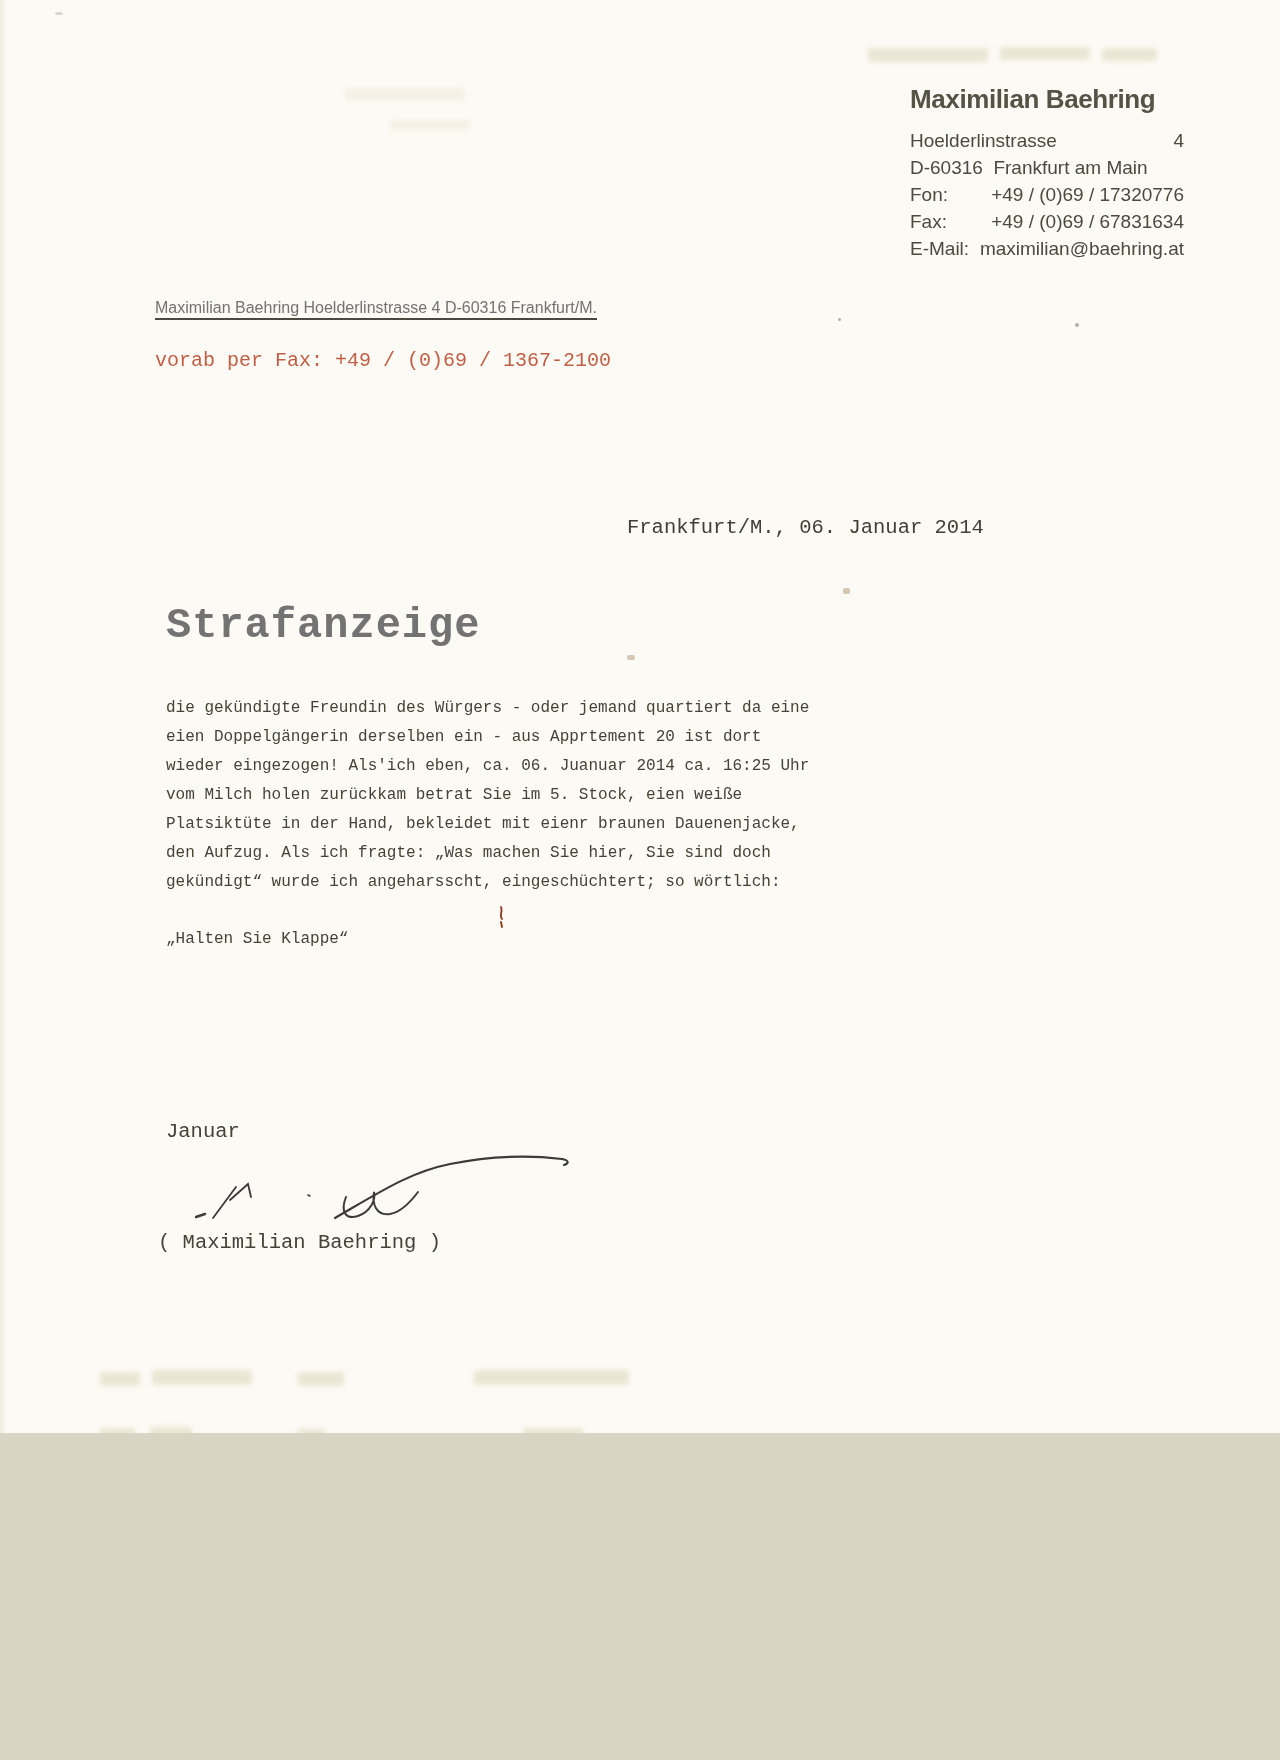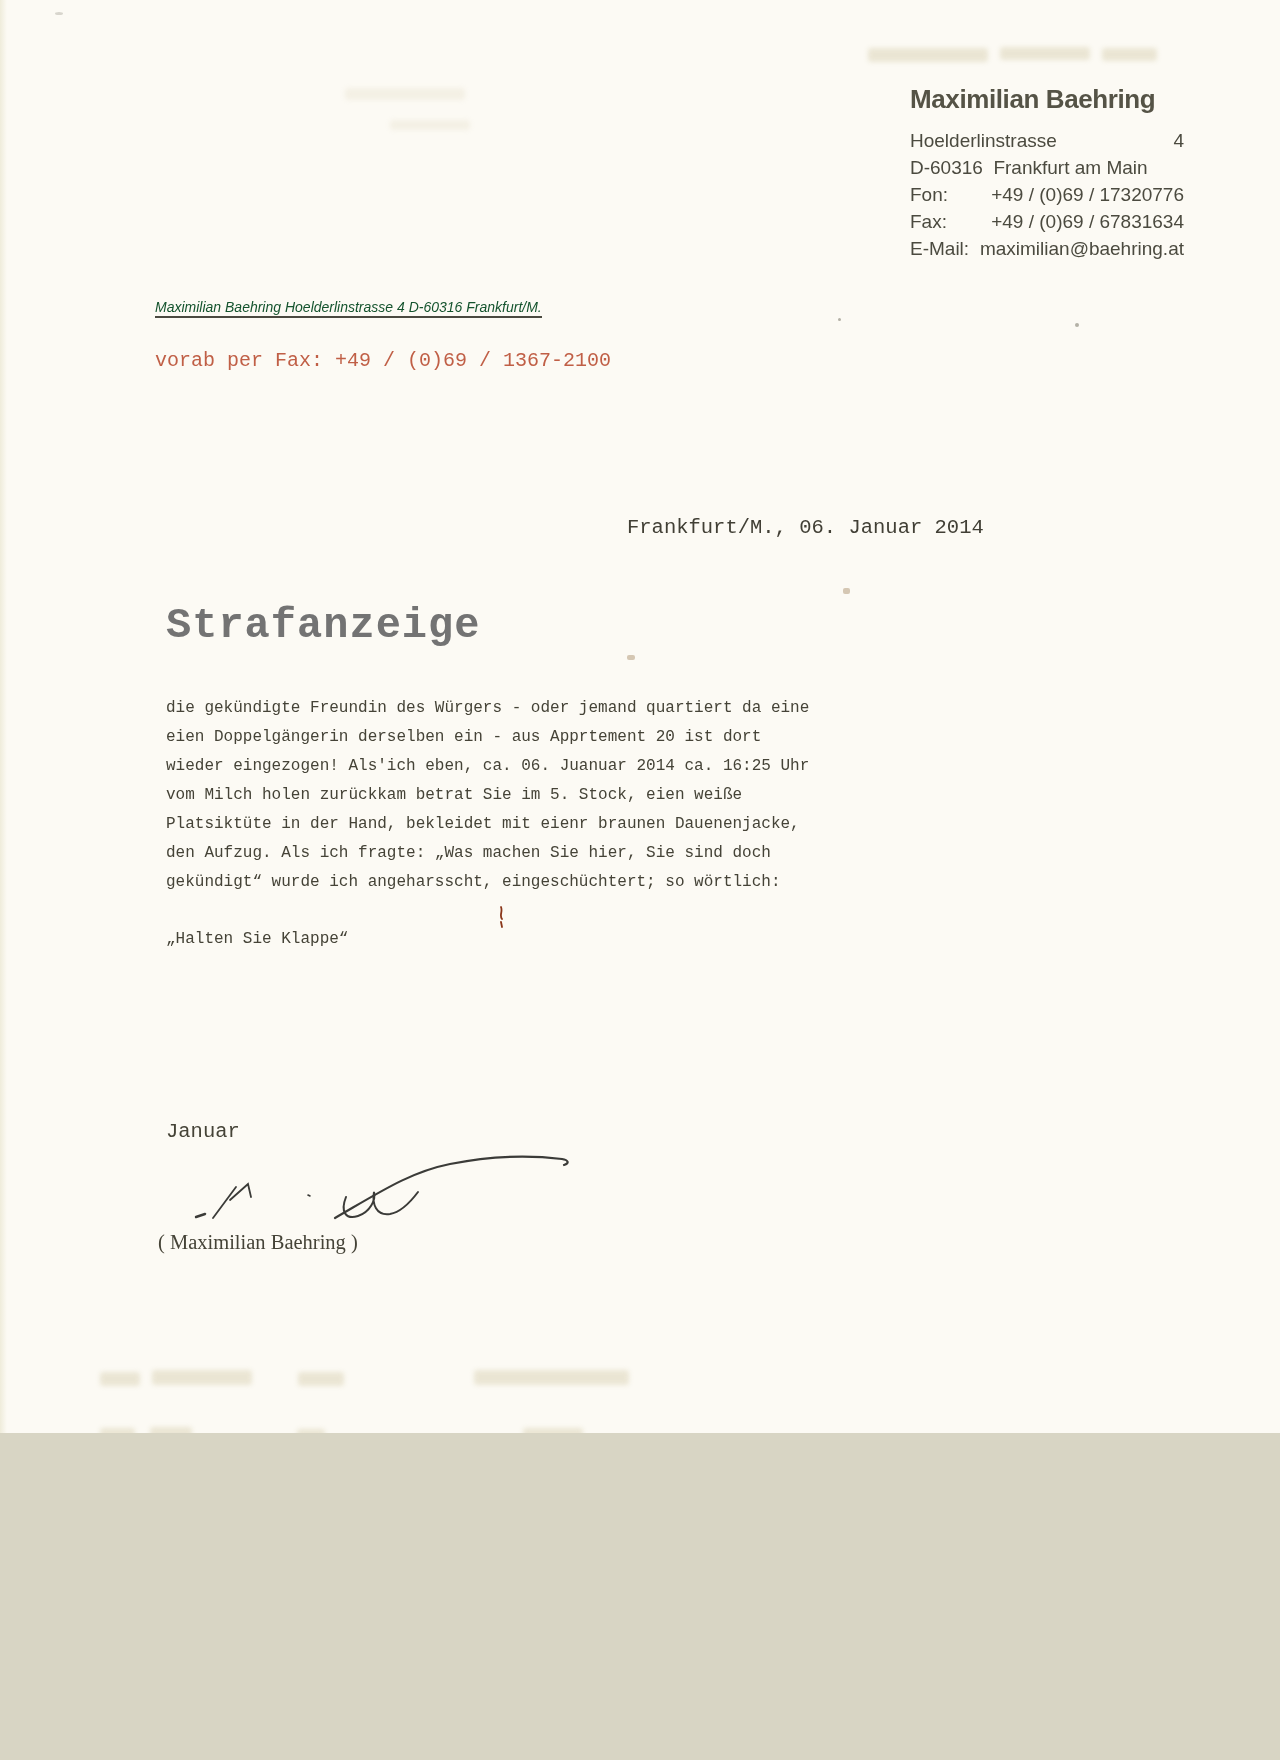--- a/index.html
+++ b/index.html
@@ -25,22 +25,22 @@
   .lh-name{
     font-size:26px;font-weight:bold;color:#555346;
     letter-spacing:-0.4px;margin-bottom:12px;white-space:pre;
   }
   .lh-row{display:flex;font-size:19px;line-height:27px;white-space:pre;}
   .lh-row .val{margin-left:auto;text-align:right;}
   
   .sender-line{
     position:absolute;left:155px;top:299px;
     font-family:"Liberation Sans","DejaVu Sans",sans-serif;
-    font-size:14px;color:#14532d;
-    border-bottom:2px solid #4a4940;padding-bottom:1px;white-space:pre;font-style:italic;
+    font-size:16px;color:#737373;
+    border-bottom:2px solid #4a4940;padding-bottom:1px;white-space:pre;
   }
   
   .fax-note{
     position:absolute;left:155px;top:349px;
     font-size:20px;color:#c05f46;white-space:pre;
   }
   .recipient{
     position:absolute;left:155px;top:371px;
     font-size:20.5px;line-height:29px;color:#413f35;white-space:pre;
   }
@@ -52,21 +52,21 @@
   .title{
     position:absolute;left:166px;top:605px;margin:0;
     font-size:42px;font-weight:bold;color:#737373;
     letter-spacing:1px;line-height:1;white-space:pre;
   }
   .para{position:absolute;left:166px;font-size:16px;line-height:29px;white-space:pre;}
   .p1{top:694px;}
   .p2{top:925px;}
   .p3{top:982px;}
   .closing{position:absolute;left:166px;top:1120px;font-size:20.5px;white-space:pre;}
-  .sig-name{position:absolute;left:158px;top:1231px;font-size:20.5px;white-space:pre;font-family:Liberation Serif, serif;}
+  .sig-name{position:absolute;left:158px;top:1231px;font-size:20.5px;white-space:pre;}
   .signature{position:absolute;left:150px;top:1142px;}
   
   .ghost{position:absolute;background:#cfc5a0;opacity:.38;filter:blur(2.5px);border-radius:3px;}
   .ghost.faint{opacity:.18;}
   .speck{position:absolute;background:#6b6758;border-radius:50%;opacity:.5;}
   .speck.brown{background:#9a7a52;opacity:.4;border-radius:2px;}
   .ghost-line{position:absolute;left:540px;top:1581px;width:740px;height:2px;
     background:#cbc19c;opacity:.45;filter:blur(0.6px);}
   .red-mark{position:absolute;left:497px;top:906px;}
   

